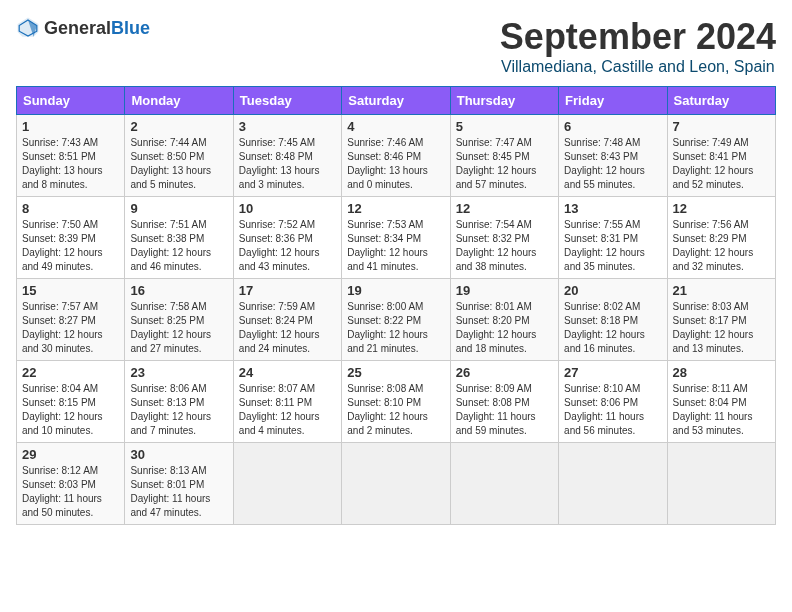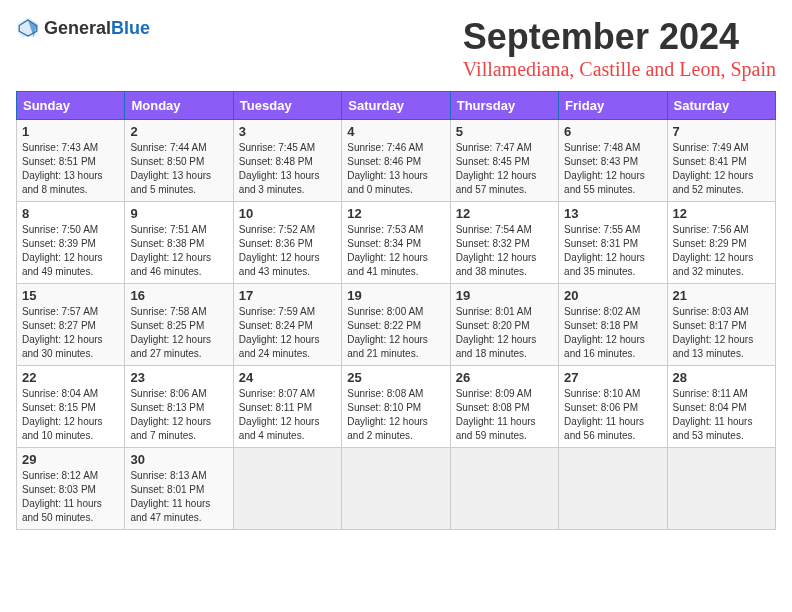--- a/index.html
+++ b/index.html
@@ -29,31 +29,30 @@
     .logo-text-blue {
       font-size: 18px;
       font-weight: bold;
       color: #1a6fba;
     }
     .logo-icon {
       width: 24px;
       height: 24px;
     }
     .title-block {
-      text-align: left;
+      text-align: center;
     }
     .month-title {
       font-size: 36px;
       font-weight: bold;
       color: #333;
     }
     .location-title {
-      font-size: 20px;
-      color: #ef4444;
-      font-family: Liberation Serif, serif;
+      font-size: 16px;
+      color: #0c4a6e;
     }
     .calendar {
       width: 100%;
       border-collapse: collapse;
     }
     .calendar th {
       background: #8b5cf6;
       color: #fff;
       font-size: 13px;
       font-weight: bold;

